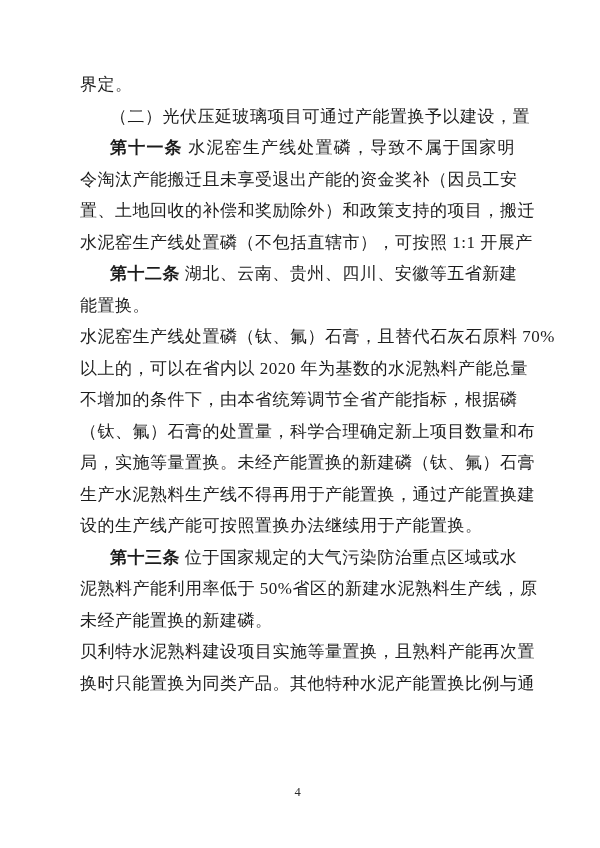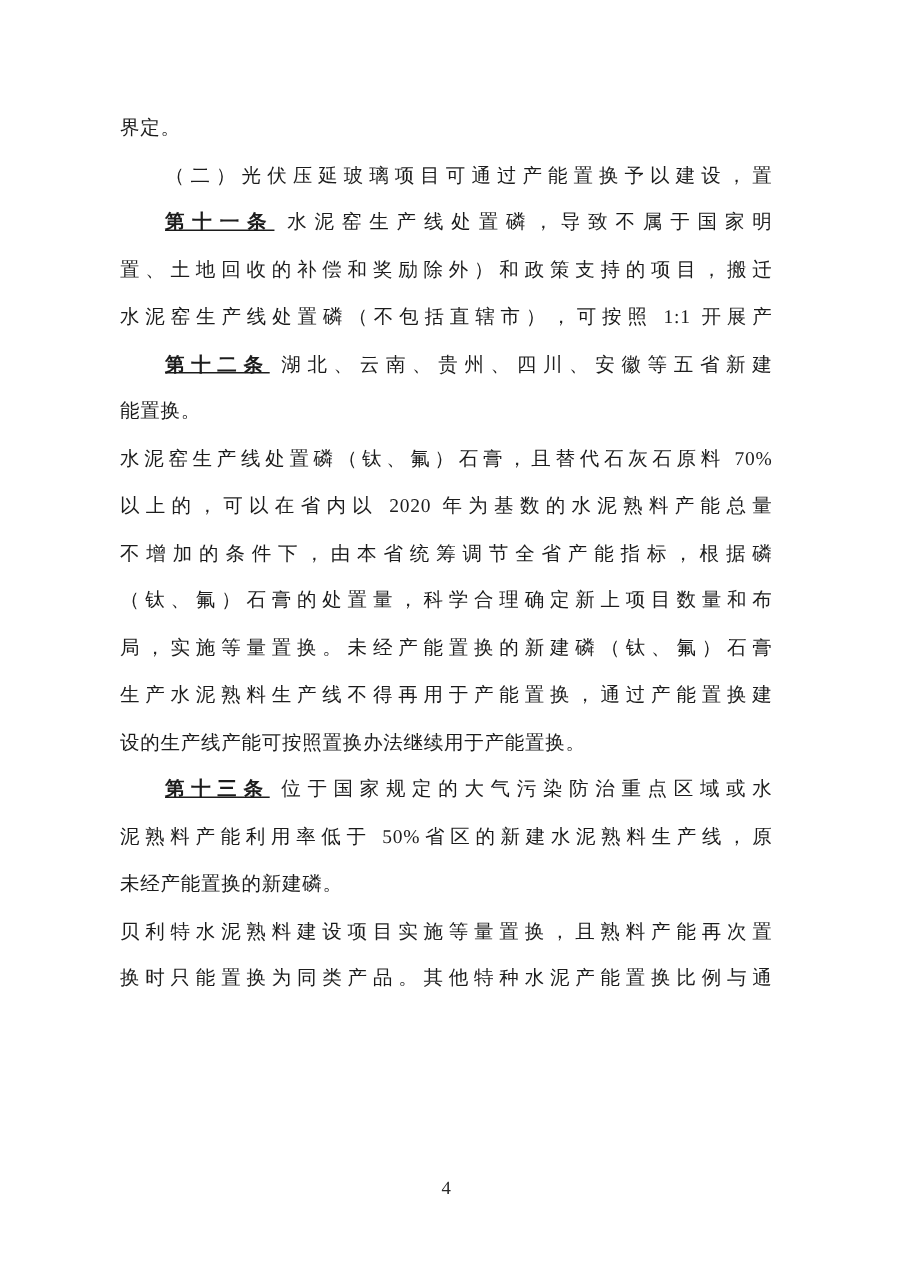--- a/index.html
+++ b/index.html
@@ -17,54 +17,54 @@
   }
   .doc-body {
     position: absolute;
     left: 80px;
     top: 69px;
     width: 435px;
   }
   .line {
     height: 31.5px;
     line-height: 31.5px;
-    font-size: 13px;
+    font-size: 17px;
     text-align: justify;
     text-align-last: justify;
     white-space: nowrap;
     letter-spacing: 0.5px;
   }
   .line.para-end {
     text-align: left;
     text-align-last: left;
   }
   .line.indent {
     text-indent: 30px;
   }
   .line .bold {
     font-weight: bold;
-    text-decoration: underline;
   }
   .page-footer {
     position: absolute;
     left: 80px;
     width: 435px;
     top: 785px;
     text-align: center;
     font-size: 12.5px;
     color: #2a2a2a;
   }
 </style>
 </head>
 <body>
 
 <div class="doc-body">
   <div class="line para-end"><span class="bold"></span><span>界定。</span></div>
   <div class="line indent"><span class="bold"></span><span>（二）光伏压延玻璃项目可通过产能置换予以建设，置</span></div>
   <div class="line indent"><span class="bold">第十一条</span><span> 水泥窑生产线处置磷，导致不属于国家明</span></div>
+  <div class="line"><span class="bold"></span><span>令淘汰产能搬迁且未享受退出产能的资金奖补（因员工安</span></div>
   <div class="line"><span class="bold"></span><span>置、土地回收的补偿和奖励除外）和政策支持的项目，搬迁</span></div>
   <div class="line"><span class="bold"></span><span>水泥窑生产线处置磷（不包括直辖市），可按照 1:1 开展产</span></div>
   <div class="line indent"><span class="bold">第十二条</span><span> 湖北、云南、贵州、四川、安徽等五省新建</span></div>
   <div class="line para-end"><span class="bold"></span><span>能置换。</span></div>
   <div class="line"><span class="bold"></span><span>水泥窑生产线处置磷（钛、氟）石膏，且替代石灰石原料 70%</span></div>
   <div class="line"><span class="bold"></span><span>以上的，可以在省内以 2020 年为基数的水泥熟料产能总量</span></div>
   <div class="line"><span class="bold"></span><span>不增加的条件下，由本省统筹调节全省产能指标，根据磷</span></div>
   <div class="line"><span class="bold"></span><span>（钛、氟）石膏的处置量，科学合理确定新上项目数量和布</span></div>
   <div class="line"><span class="bold"></span><span>局，实施等量置换。未经产能置换的新建磷（钛、氟）石膏</span></div>
   <div class="line"><span class="bold"></span><span>生产水泥熟料生产线不得再用于产能置换，通过产能置换建</span></div>

